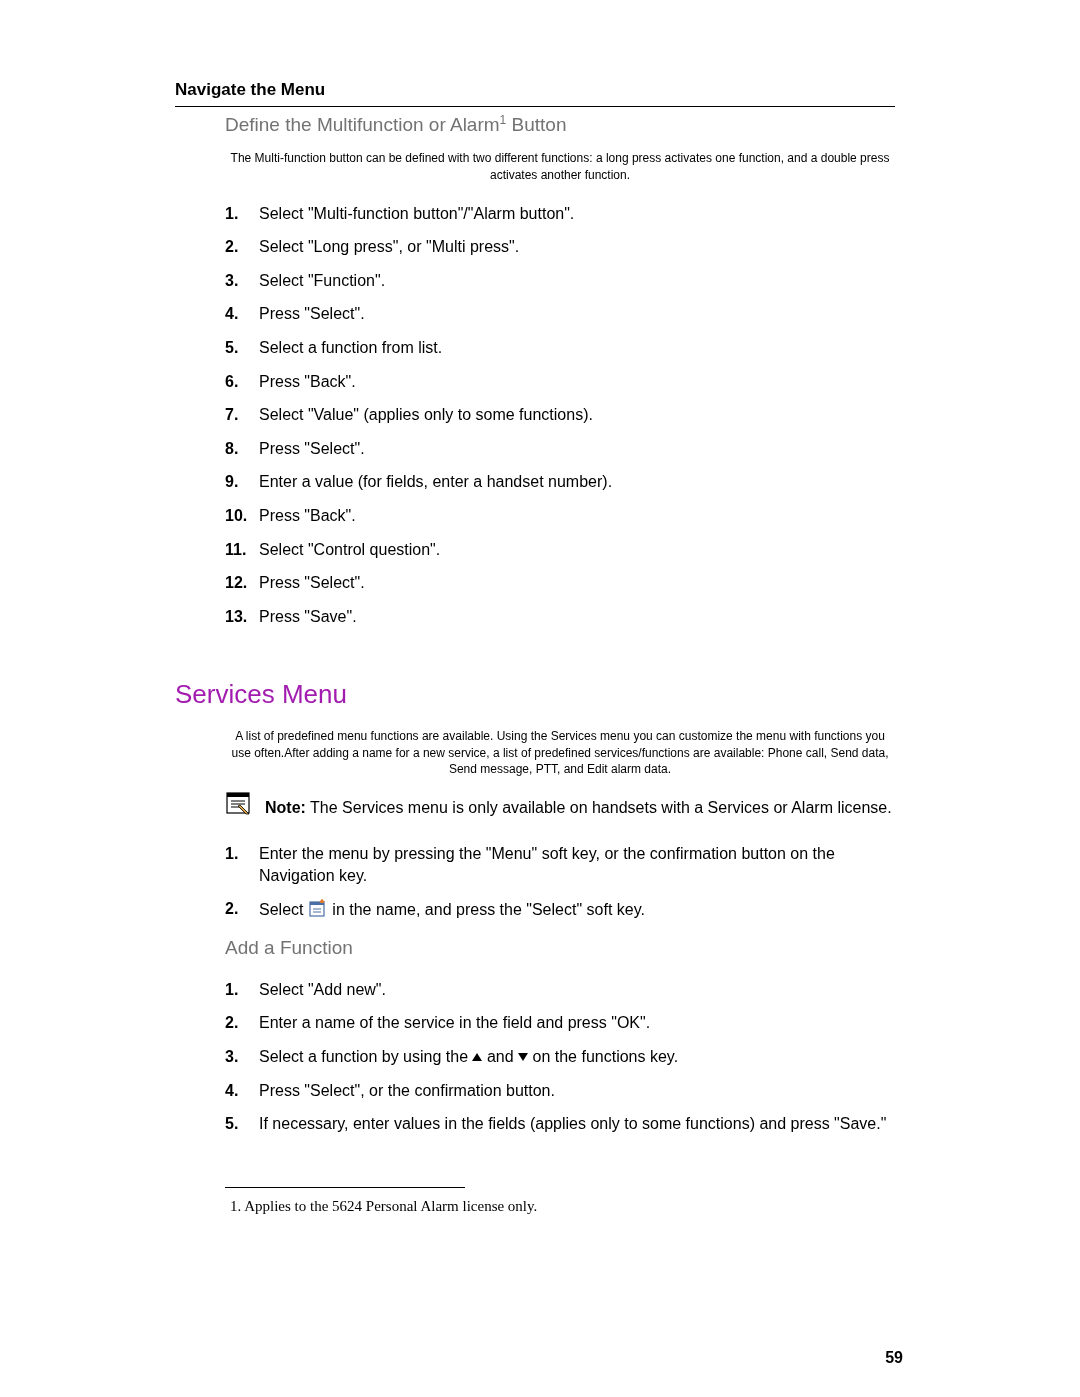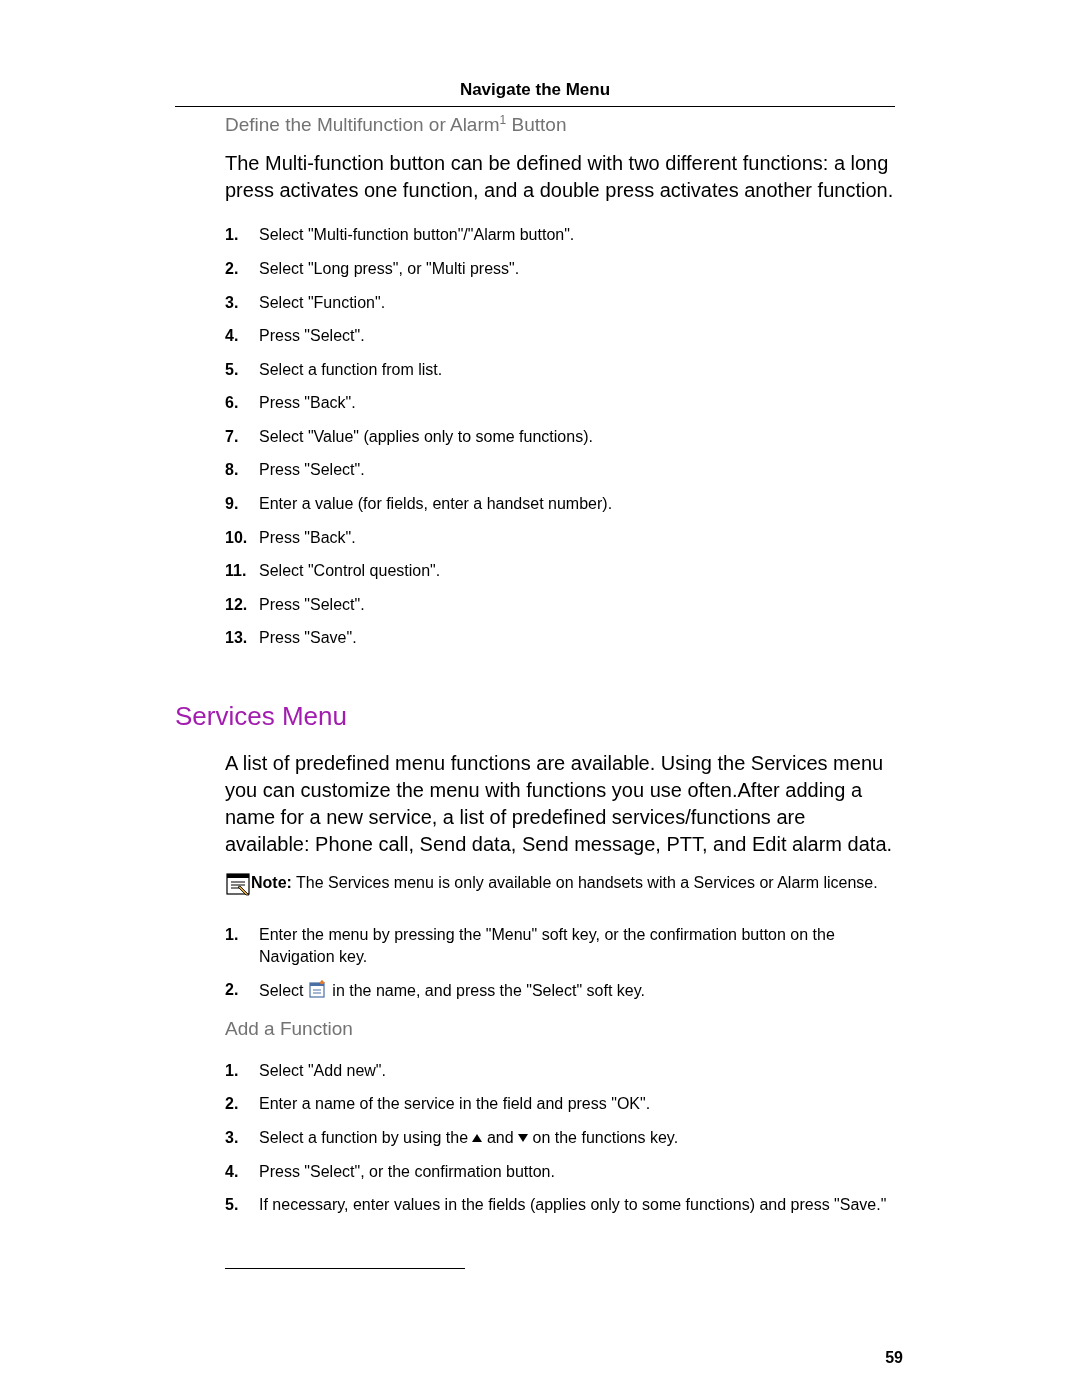--- a/index.html
+++ b/index.html
@@ -12,21 +12,21 @@
   }
   .page {
     box-sizing: border-box;
     width: 1080px;
     min-height: 1397px;
     padding: 80px 185px 40px 175px;
     position: relative;
   }
   .hdr {
     display: flex;
-    justify-content: center;
+    justify-content: flex-start;
     border-bottom: 1px solid #000;
     padding-bottom: 6px;
   }
   .hdr-text {
     font-weight: bold;
     font-size: 17px;
   }
   .content-indent {
     margin-left: 50px;
   }
@@ -40,23 +40,24 @@
     vertical-align: super;
   }
   .h2-wrap { margin-left: 0; }
   .h2 {
     color: #a21caf;
     font-size: 26px;
     margin: 46px 0 18px 0;
     font-weight: normal;
   }
   .para {
-    font-size: 20px;
+    font-size: 12px;
     line-height: 1.35;
     margin: 0 0 14px 0;
+    text-align: center;
   }
   ol.steps {
     list-style: none;
     padding: 0;
     margin: 0 0 10px 0;
     counter-reset: step;
   }
   ol.steps > li {
     counter-increment: step;
     font-size: 16px;
@@ -65,21 +66,22 @@
     position: relative;
   }
   ol.steps > li::before {
     content: counter(step) ".";
     position: absolute;
     left: 0;
     font-weight: bold;
   }
   .note-row {
     display: flex;
-    align-items: flex-start;
+    gap: 14px;
+    align-items: flex-end;
     margin: 4px 0 18px 0;
   }
   .note-text { font-size: 16px; line-height: 1.35; }
   .inline-icon { vertical-align: -3px; }
   .tri-up, .tri-down {
     display: inline-block;
     width: 0; height: 0;
     border-left: 5px solid transparent;
     border-right: 5px solid transparent;
     vertical-align: 1px;
@@ -176,15 +178,16 @@
     <ol class="steps" id="steps3">
         <li>Select "Add new".</li>
         <li>Enter a name of the service in the field and press "OK".</li>
         <li><span>Select a function by using the </span><span class="tri-up"></span><span> and </span><span class="tri-down"></span><span> on the functions key.</span></li>
         <li>Press "Select", or the confirmation button.</li>
         <li>If necessary, enter values in the fields (applies only to some functions) and press "Save."</li>
       </ol>
   </div>
 
   <hr class="footnote-rule">
+  <div class="footnote">1. Applies to the 5624 Personal Alarm license only.</div>
 
   <div class="page-num">59</div>
 </div>
 
 </body></html>

